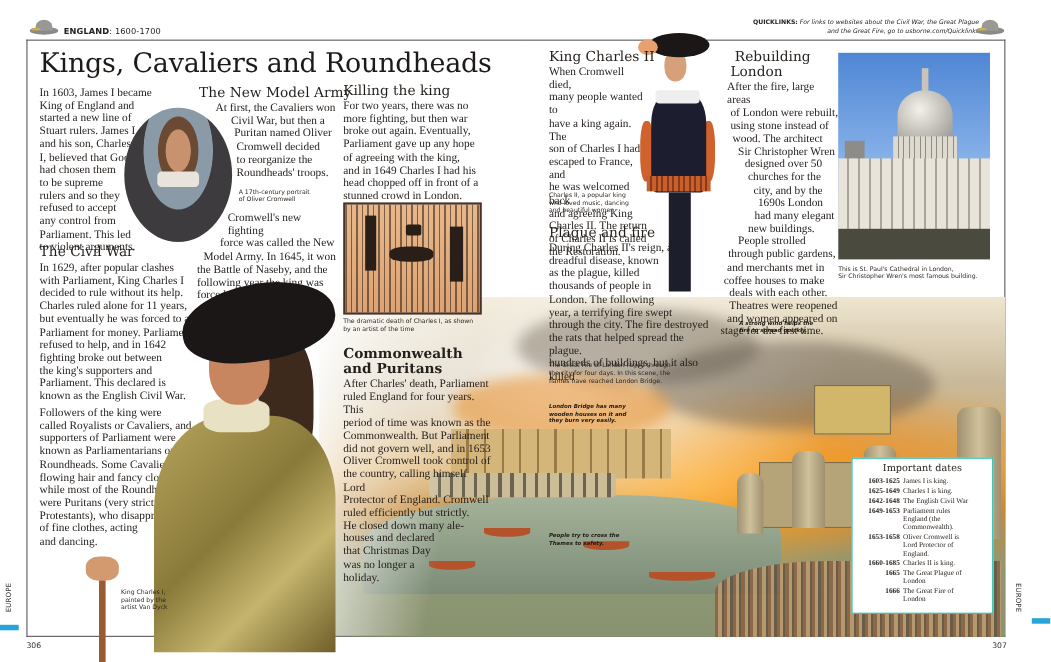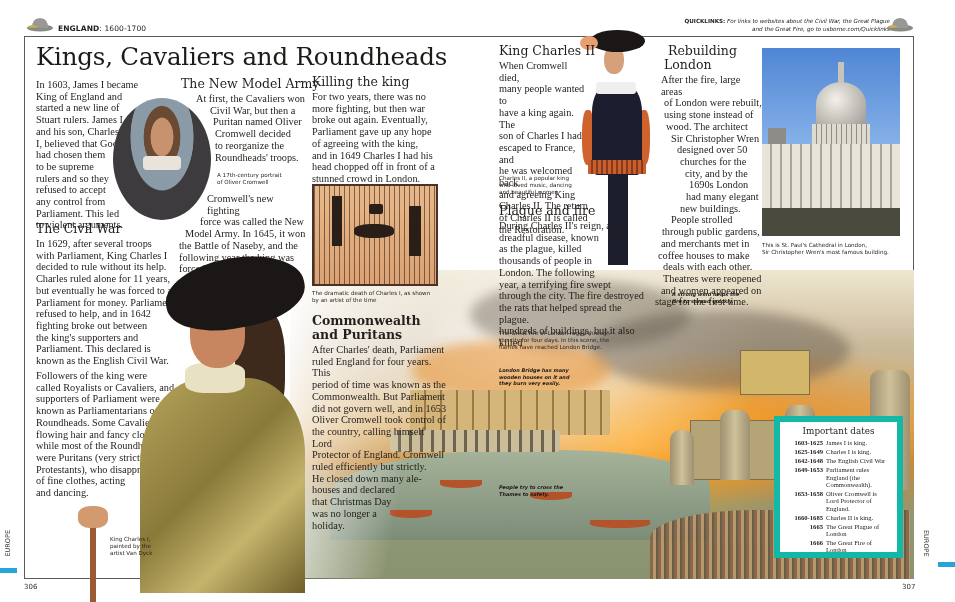--- a/index.html
+++ b/index.html
@@ -85,21 +85,21 @@
     .smoke { position: absolute; border-radius: 50%; background: rgba(110,100,85,0.45); filter: blur(6px); }
     .tower-wall { position: absolute; background: #b5a478; border: 1px solid #7d6f4c; }
     .tower-round { position: absolute; background: linear-gradient(90deg, #9f9070, #cfc19a, #9f9070); border-radius: 10px 10px 0 0; }
     .bridge { position: absolute; left: 100px; top: 160px; width: 170px; height: 22px; background: repeating-linear-gradient(90deg, #cabd98 0 8px, #6c6450 8px 11px); border-radius: 4px; }
     .river { position: absolute; left: 40px; top: 180px; width: 380px; height: 90px; background: linear-gradient(#a6b39a, #7c8c77); border-radius: 50% 40% 0 0; }
     .boat { position: absolute; width: 42px; height: 8px; background: #b4522a; border-radius: 0 0 50% 50%; }
     .crowd { position: absolute; left: 360px; top: 240px; width: 260px; height: 70px; background: repeating-linear-gradient(90deg, #8a5a3a 0 3px, #c49a6e 3px 6px, #5a4a3a 6px 8px); opacity: 0.75; border-radius: 40% 0 0 0; }
     .houses { position: absolute; left: 120px; top: 120px; width: 200px; height: 45px; background: repeating-linear-gradient(90deg, #d4b57a 0 14px, #9c7a48 14px 16px); }
 
     
-    .dates-box { left: 774px; top: 416px; width: 129px; height: 142px; background: #ffffff; border: 6px solid #14b8a6; padding: 4px 4px; }
+    .dates-box { left: 774px; top: 416px; width: 129px; height: 142px; background: #ffffff; border: 1px solid #14b8a6; padding: 4px 4px; }
     .dates-title { text-align: center; font-family: "DejaVu Serif", serif; font-size: 8.8px; color: #2a2420; margin-bottom: 3px; }
     .date-row { display: flex; font-family: "Liberation Serif", serif; font-size: 6.6px; line-height: 7.3px; color: #2a2420; margin-bottom: 1.8px; }
     .date-row .yr { width: 42px; flex: none; text-align: right; padding-right: 3px; font-weight: bold; }
     .date-row .ev { flex: 1; }
 
     .cap-bold { font-family: "DejaVu Sans", sans-serif; font-weight: bold; font-style: italic; font-size: 5px; line-height: 6.6px; color: #1f1a16; }
   </style>
 </head>
 <body>
 
@@ -182,21 +182,21 @@
   <div style="padding-left:30px">Cromwell's new fighting</div>
   <div style="padding-left:23px">force was called the New</div>
   <div style="padding-left:8px">Model Army. In 1645, it won</div>
   <div style="padding-left:2px">the Battle of Naseby, and the</div>
   <div style="padding-left:2px">following year the king was</div>
   <div style="padding-left:2px">forced to surrender.</div>
 </div>
 
 <div class="abs h2" style="left:36px;top:222px;">The Civil War</div>
 <div class="abs txt" style="left:36px;top:238px;width:150px;">
-  <div>In 1629, after several troops</div>
+  <div>In 1629, after popular clashes</div>
     <div>with Parliament, King Charles I</div>
     <div>decided to rule without its help.</div>
   <div>Charles ruled alone for 11 years,</div>
     <div>but eventually he was forced to ask</div>
     <div>Parliament for money. Parliament</div>
   <div>refused to help, and in 1642</div>
     <div>fighting broke out between</div>
     <div>the king's supporters and</div>
   <div>Parliament. This declared is</div>
     <div>known as the English Civil War.</div>

